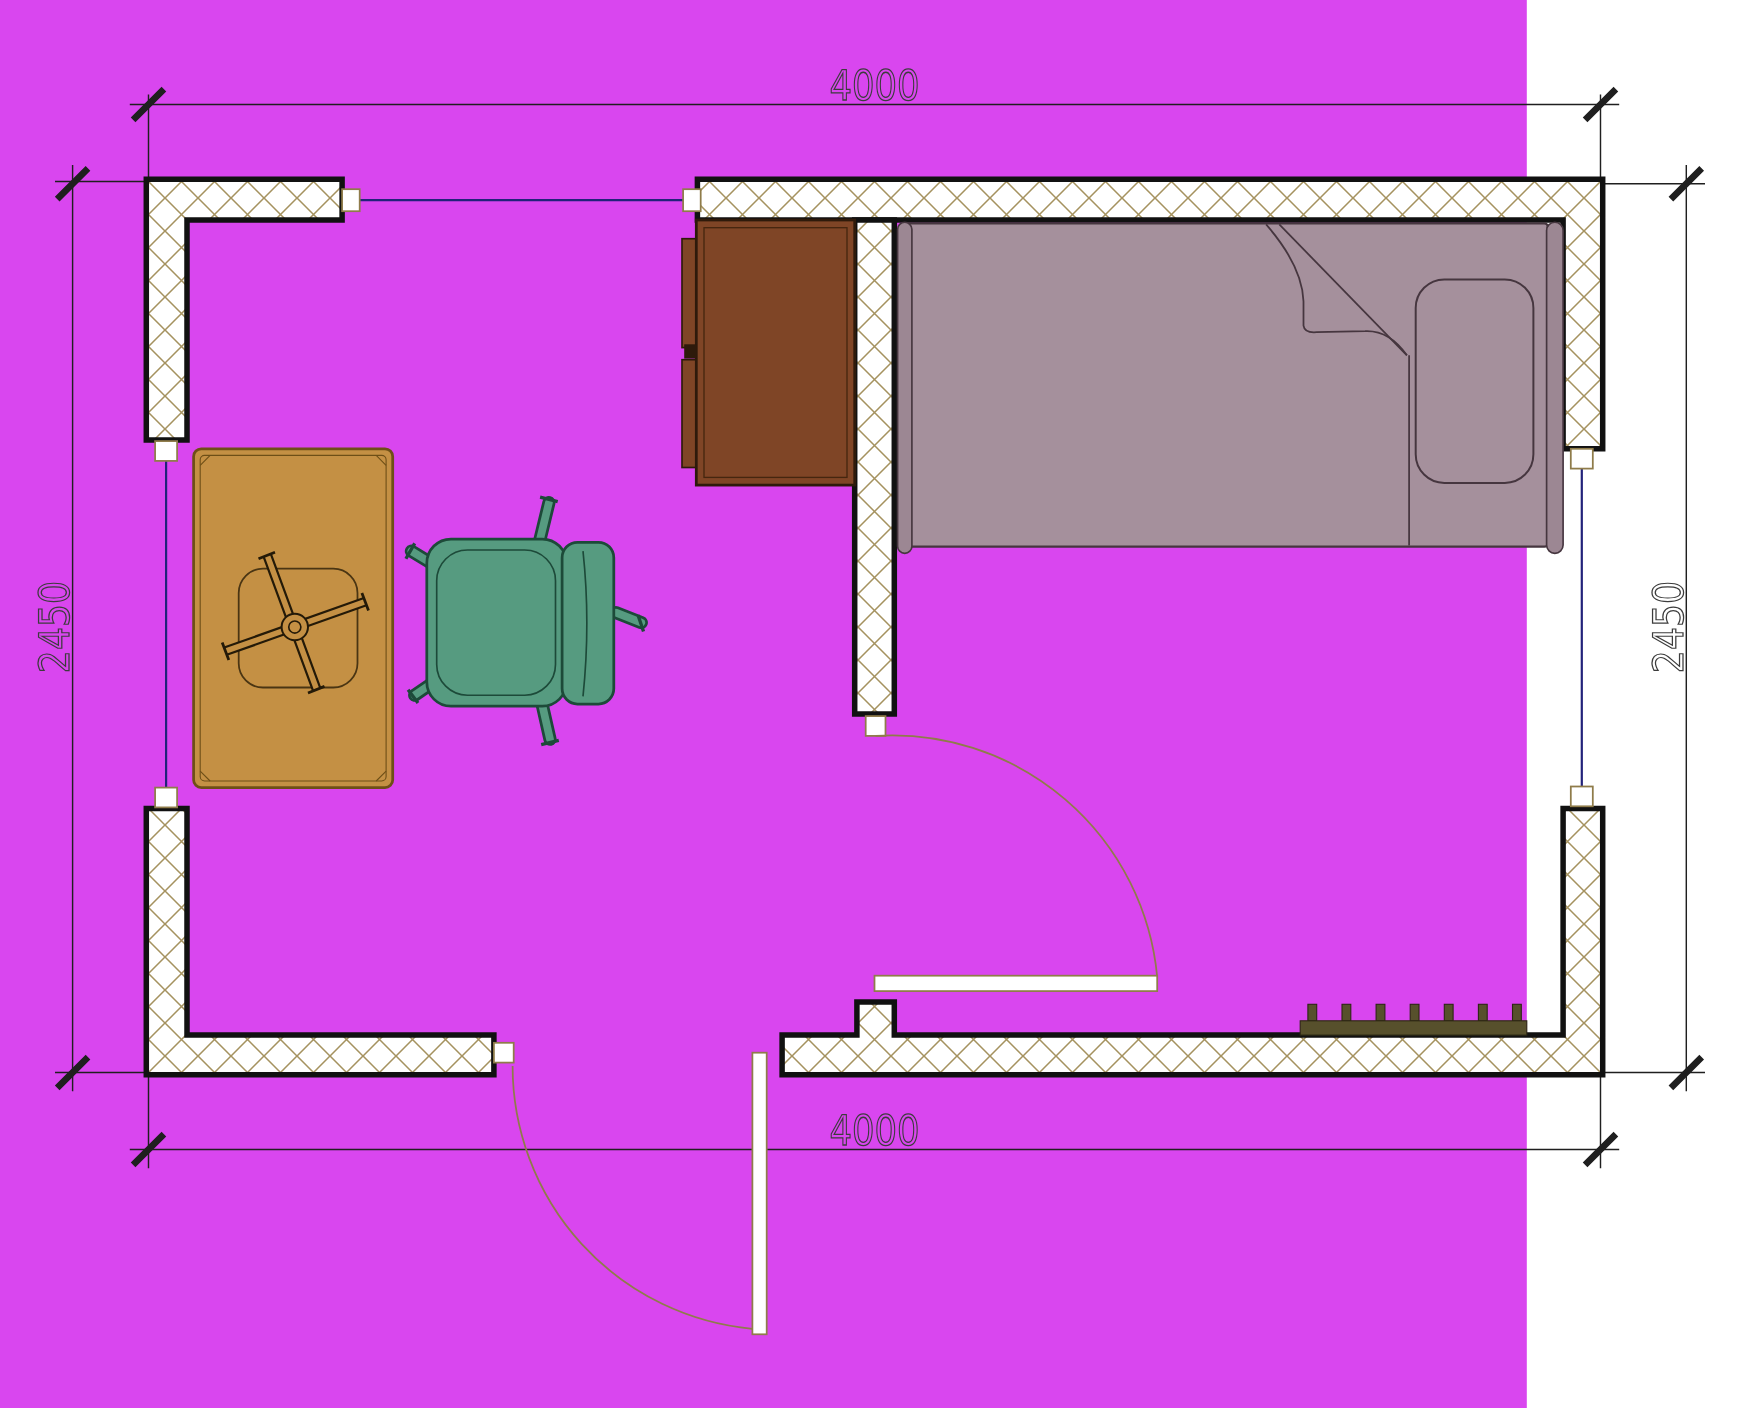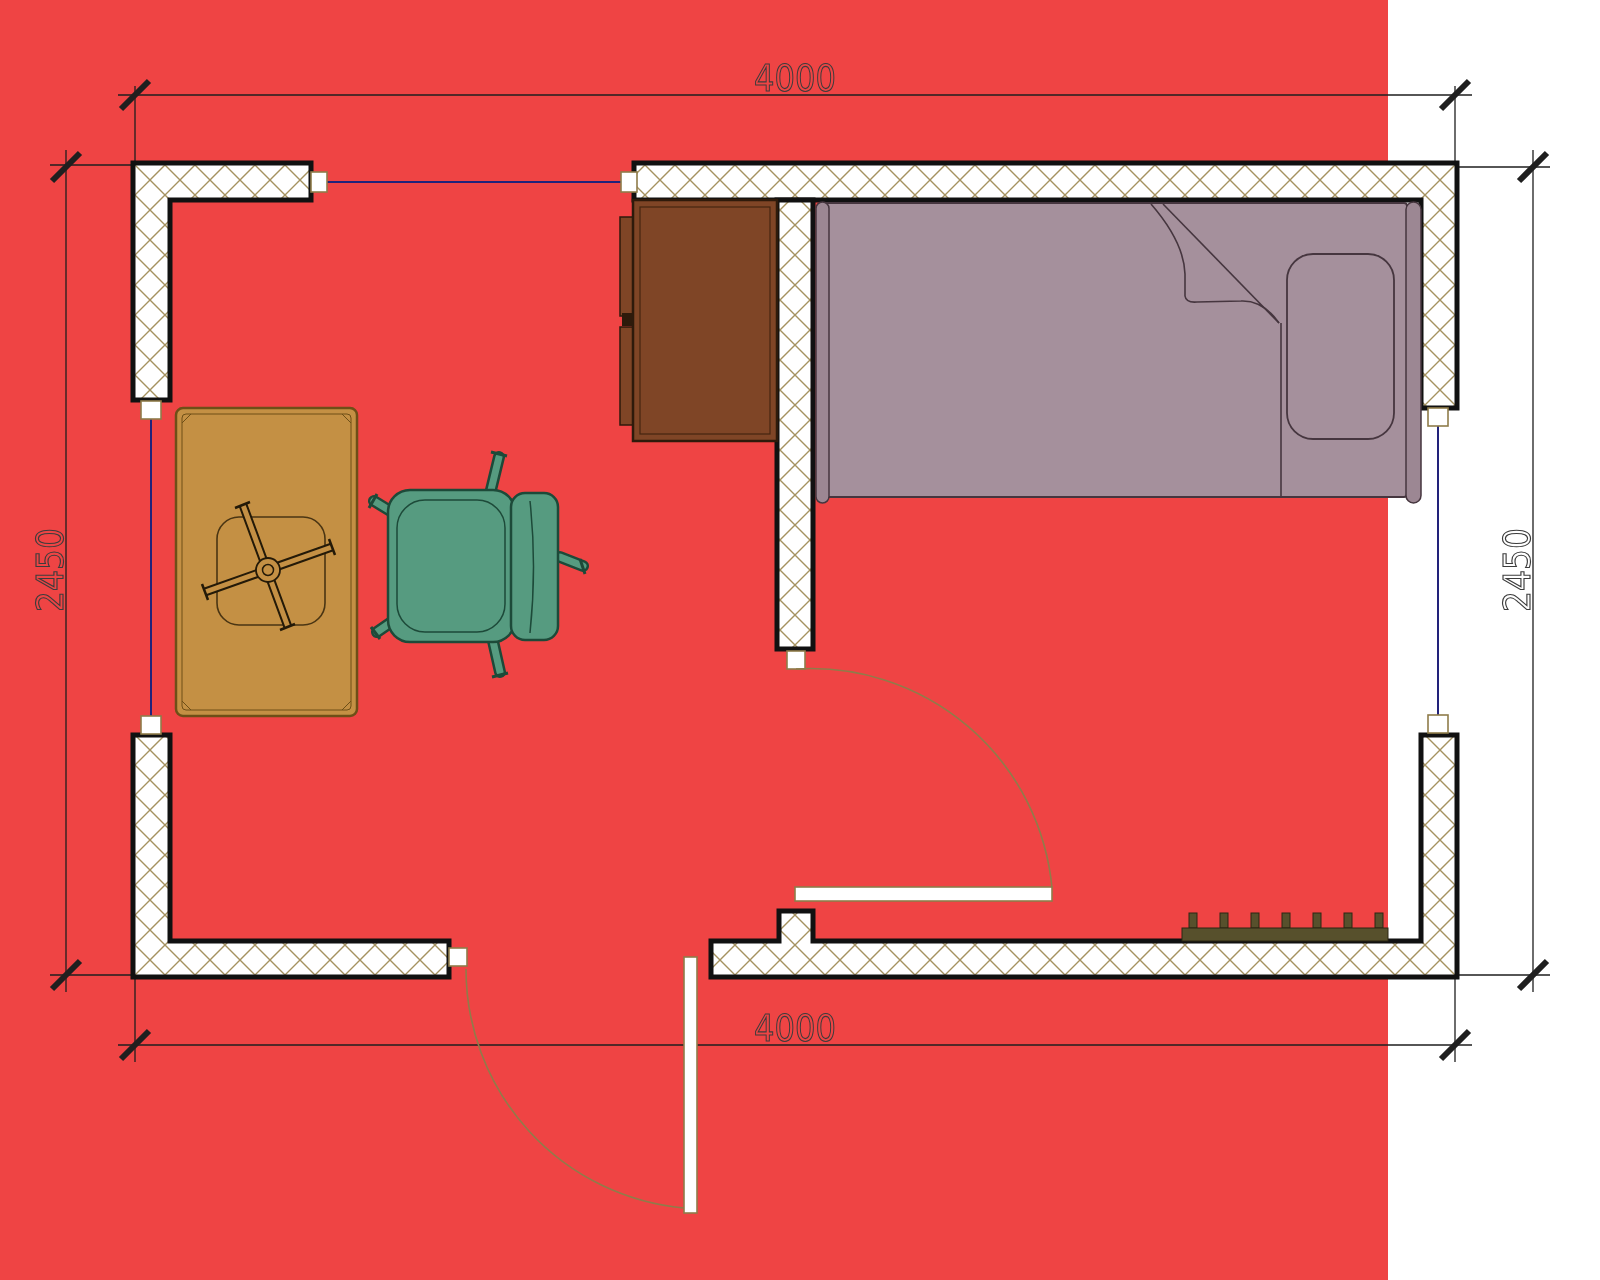--- a/index.html
+++ b/index.html
@@ -1,19 +1,19 @@
 <!DOCTYPE html>
 <html><head>
 <meta charset="utf-8">
 <style>
   html, body { margin: 0; padding: 0; background: #ffffff; }
   .canvas {
     position: relative;
     width: 1388px; height: 1280px;
-    background: #ef4444;
+    background: #d946ef;
     font-family: "DejaVu Sans", sans-serif;
   }
   svg text.dim-text {
     font-family: "DejaVu Sans", sans-serif;
     font-size: 38px;
     fill: none;
     stroke-width: 1.15px;
   }
 </style>
 </head>

